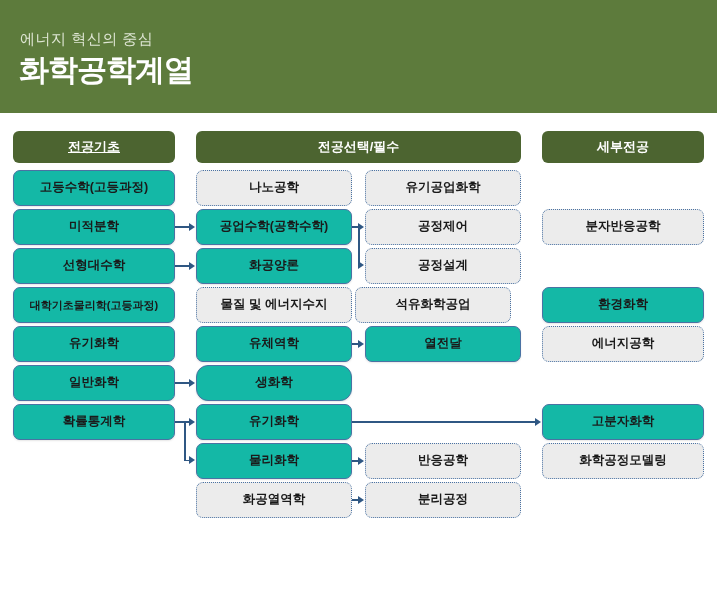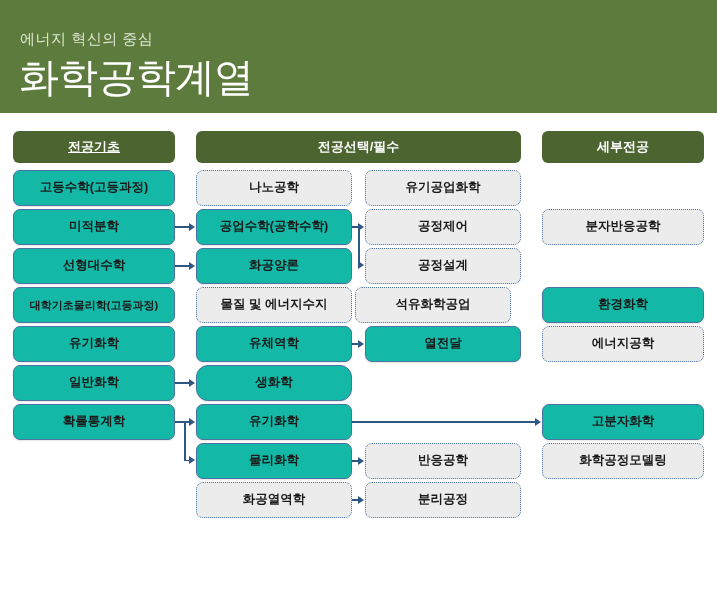--- a/index.html
+++ b/index.html
@@ -17,21 +17,21 @@
     width: 717px; height: 113px;
     background: #5d7b3c;
   }
   .banner-sub {
     position: absolute; left: 20px; top: 30px;
     font-size: 15px; color: #dfe6d4; letter-spacing: .5px;
     white-space: nowrap;
   }
   .banner-title {
     position: absolute; left: 19px; top: 50px;
-    font-size: 40px; font-weight: normal; color: #ffffff;
+    font-size: 30px; font-weight: bold; color: #ffffff;
     letter-spacing: -1px; white-space: nowrap;
   }
 
   
   .colhead {
     position: absolute; height: 32px;
     background: #4c6430; border-radius: 6px;
     color: #ffffff; font-size: 13px; font-weight: bold;
     display: flex; align-items: center; justify-content: center;
     white-space: nowrap;

